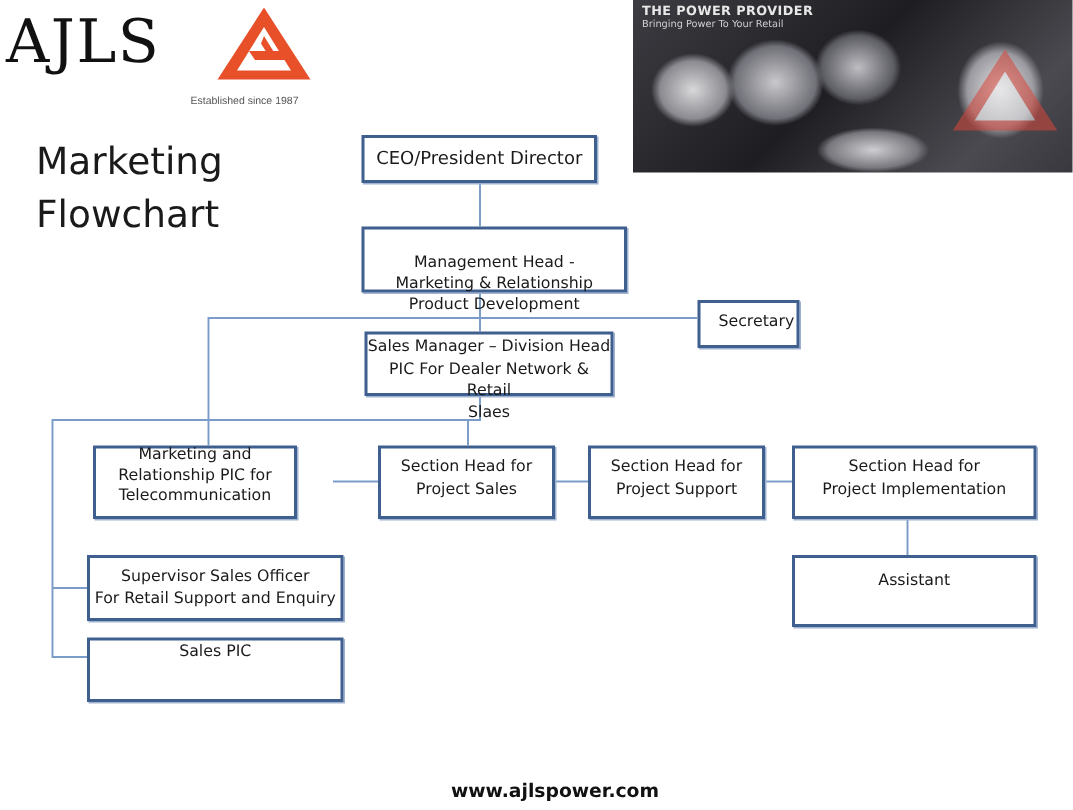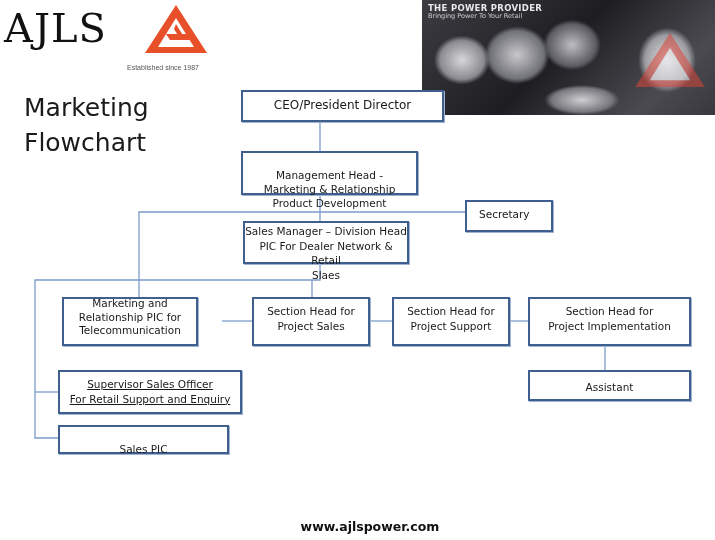--- a/index.html
+++ b/index.html
@@ -29,33 +29,33 @@
 
   
   #page-title { left: 24px; top: 90px; font-family: "DejaVu Sans", sans-serif; font-size: 25px; line-height: 35px; color: #1a1a1a; }
 
   
   #connectors { left: 0; top: 0; width: 715px; height: 540px; }
 
   
   .box { position: absolute; box-sizing: border-box; background: #fff; border: 2px solid #3f5f8f; box-shadow: 1px 1px 0 #9fb3d0;
     font-family: "DejaVu Sans", sans-serif; font-size: 10.5px; line-height: 14.5px; color: #1a1a1a; text-align: center; white-space: pre-line; overflow: visible; }
-  #box-ceo { left: 241px; top: 90px; width: 203px; height: 32px; font-size: 12px; padding-top: 6px; }
+  #box-ceo { left: 241px; top: 90px; width: 157px; height: 32px; font-size: 12px; padding-top: 6px; }
   #box-mgmt { left: 241px; top: 151px; width: 177px; height: 44px; padding-top: 16px; line-height: 14px; margin-top: 0; }
   #box-mgmt span { position: relative; top: -1px; }
-  #box-secretary { left: 465px; top: 200px; width: 88px; height: 32px; text-align: left; padding-left: 12px; padding-top: 5px; }
+  #box-secretary { left: 465px; top: 200px; width: 68px; height: 32px; text-align: left; padding-left: 12px; padding-top: 5px; }
   #box-salesmgr { left: 243px; top: 221px; width: 166px; height: 43px; padding-top: 1px; }
   #box-mkt { left: 62px; top: 297px; width: 136px; height: 49px; line-height: 13.5px; }
   #box-mkt span { position: relative; top: -2px; }
   #box-projsales { left: 252px; top: 297px; width: 118px; height: 49px; padding-top: 5px; }
   #box-projsupport { left: 392px; top: 297px; width: 118px; height: 49px; padding-top: 5px; }
   #box-projimpl { left: 528px; top: 297px; width: 163px; height: 49px; padding-top: 5px; }
-  #box-assistant { left: 528px; top: 370px; width: 163px; height: 31px; padding-top: 8px; }
-  #box-supervisor { left: 58px; top: 370px; width: 184px; height: 44px; padding-top: 5px; text-decoration: underline; }
-  #box-salespic { left: 58px; top: 425px; width: 171px; height: 29px; padding-top: 15px; }
+  #box-assistant { left: 528px; top: 370px; width: 163px; height: 48px; padding-top: 8px; }
+  #box-supervisor { left: 58px; top: 370px; width: 171px; height: 44px; padding-top: 5px; }
+  #box-salespic { left: 58px; top: 425px; width: 171px; height: 43px; padding-top: 0; }
 
   #footer { left: 0; top: 519px; width: 740px; text-align: center; font-family: "DejaVu Sans", sans-serif; font-weight: bold; font-size: 12.5px; color: #111; }
 </style>
 </head>
 <body>
 
 <div id="logo" class="abs">
   <div id="logo-text" class="abs">AJLS</div>
   <svg id="logo-tri" class="abs" viewBox="0 0 64 50">
     <polygon points="32,1 63,49 1,49" fill="#e8502a"></polygon>

